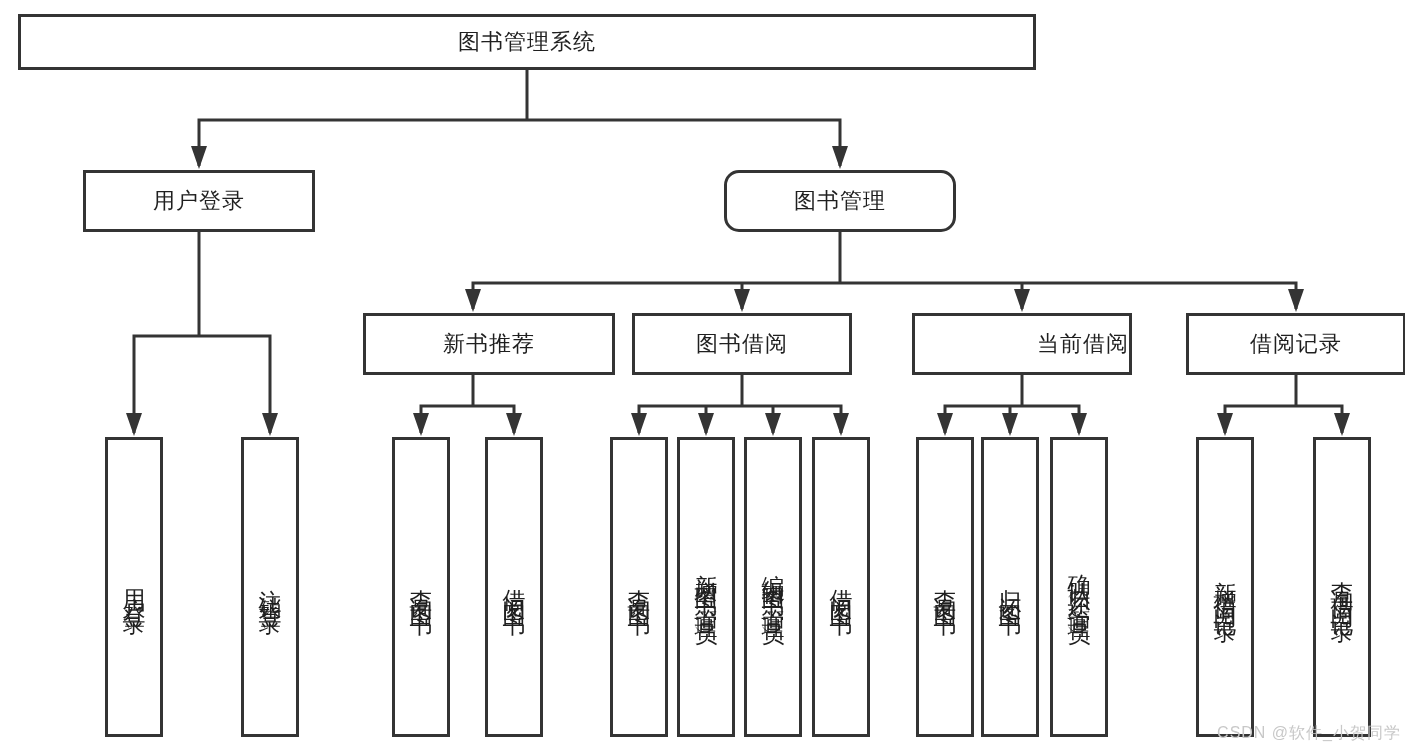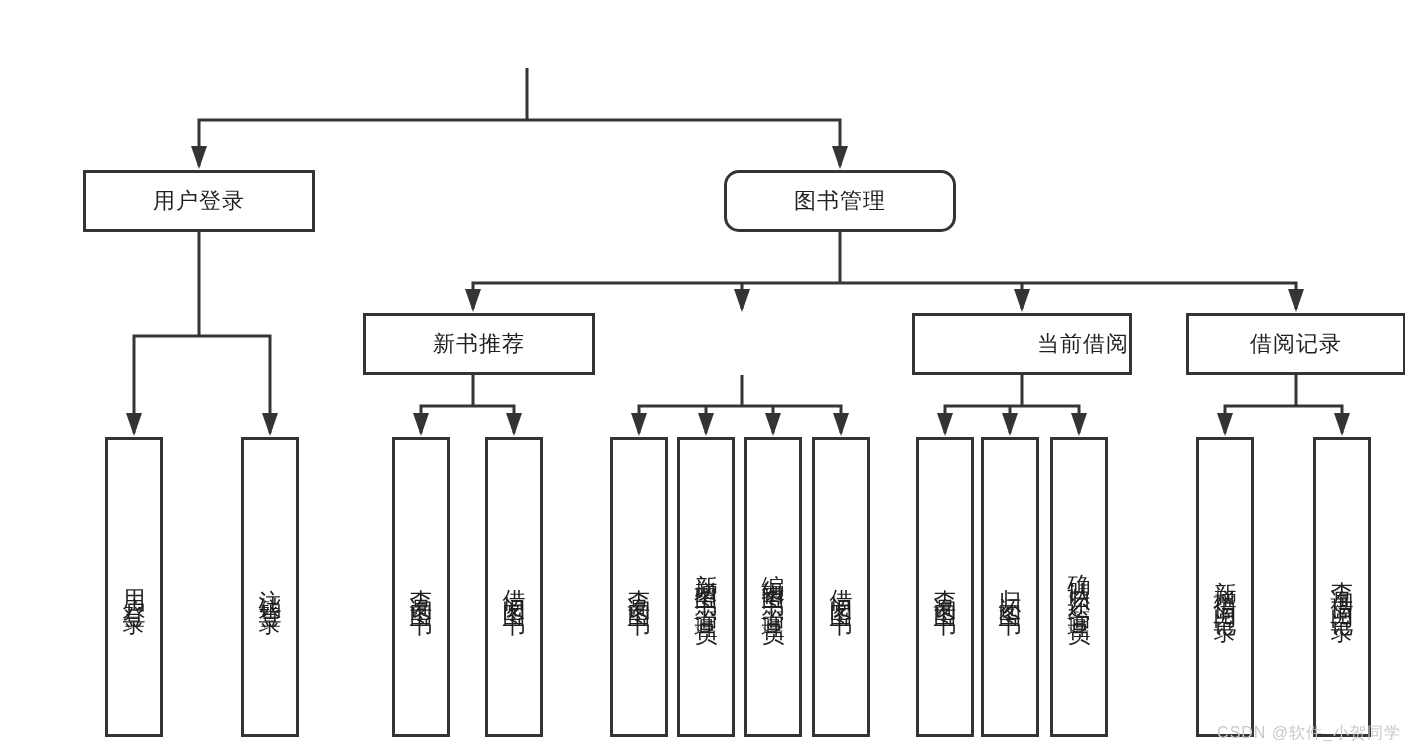--- a/index.html
+++ b/index.html
@@ -110,30 +110,36 @@
       <use href="#arrowhead" x="773" y="436"></use>
       <use href="#arrowhead" x="841" y="436"></use>
       <use href="#arrowhead" x="945" y="436"></use>
       <use href="#arrowhead" x="1010" y="436"></use>
       <use href="#arrowhead" x="1079" y="436"></use>
       <use href="#arrowhead" x="1225" y="436"></use>
       <use href="#arrowhead" x="1342" y="436"></use>
     </g>
   </svg>
 
+  <div class="node root-node" style="left:18px; top:14px; width:1018px; height:56px;">
+    <span class="hlabel">图书管理系统</span>
+  </div>
 
   <div class="node" style="left:83px; top:170px; width:232px; height:62px;">
     <span class="hlabel">用户登录</span>
   </div>
   <div class="node" style="left:724px; top:170px; width:232px; height:62px;border-radius:15px;">
     <span class="hlabel">图书管理</span>
   </div>
 
-  <div class="node" style="left:363px; top:313px; width:232px; height:62px;justify-content:center;">
+  <div class="node" style="left:363px; top:313px; width:252px; height:62px;justify-content:center;">
     <span class="hlabel">新书推荐</span>
+  </div>
+  <div class="node" style="left:632px; top:313px; width:220px; height:62px;">
+    <span class="hlabel">图书借阅</span>
   </div>
   <div class="node" style="left:912px; top:313px; width:220px; height:62px;justify-content:flex-end;">
     <span class="hlabel">当前借阅</span>
   </div>
   <div class="node" style="left:1186px; top:313px; width:220px; height:62px;">
     <span class="hlabel">借阅记录</span>
   </div>
 
   <div class="leaf" style="left:105px;">
     <span class="vlabel">用户登录</span>

